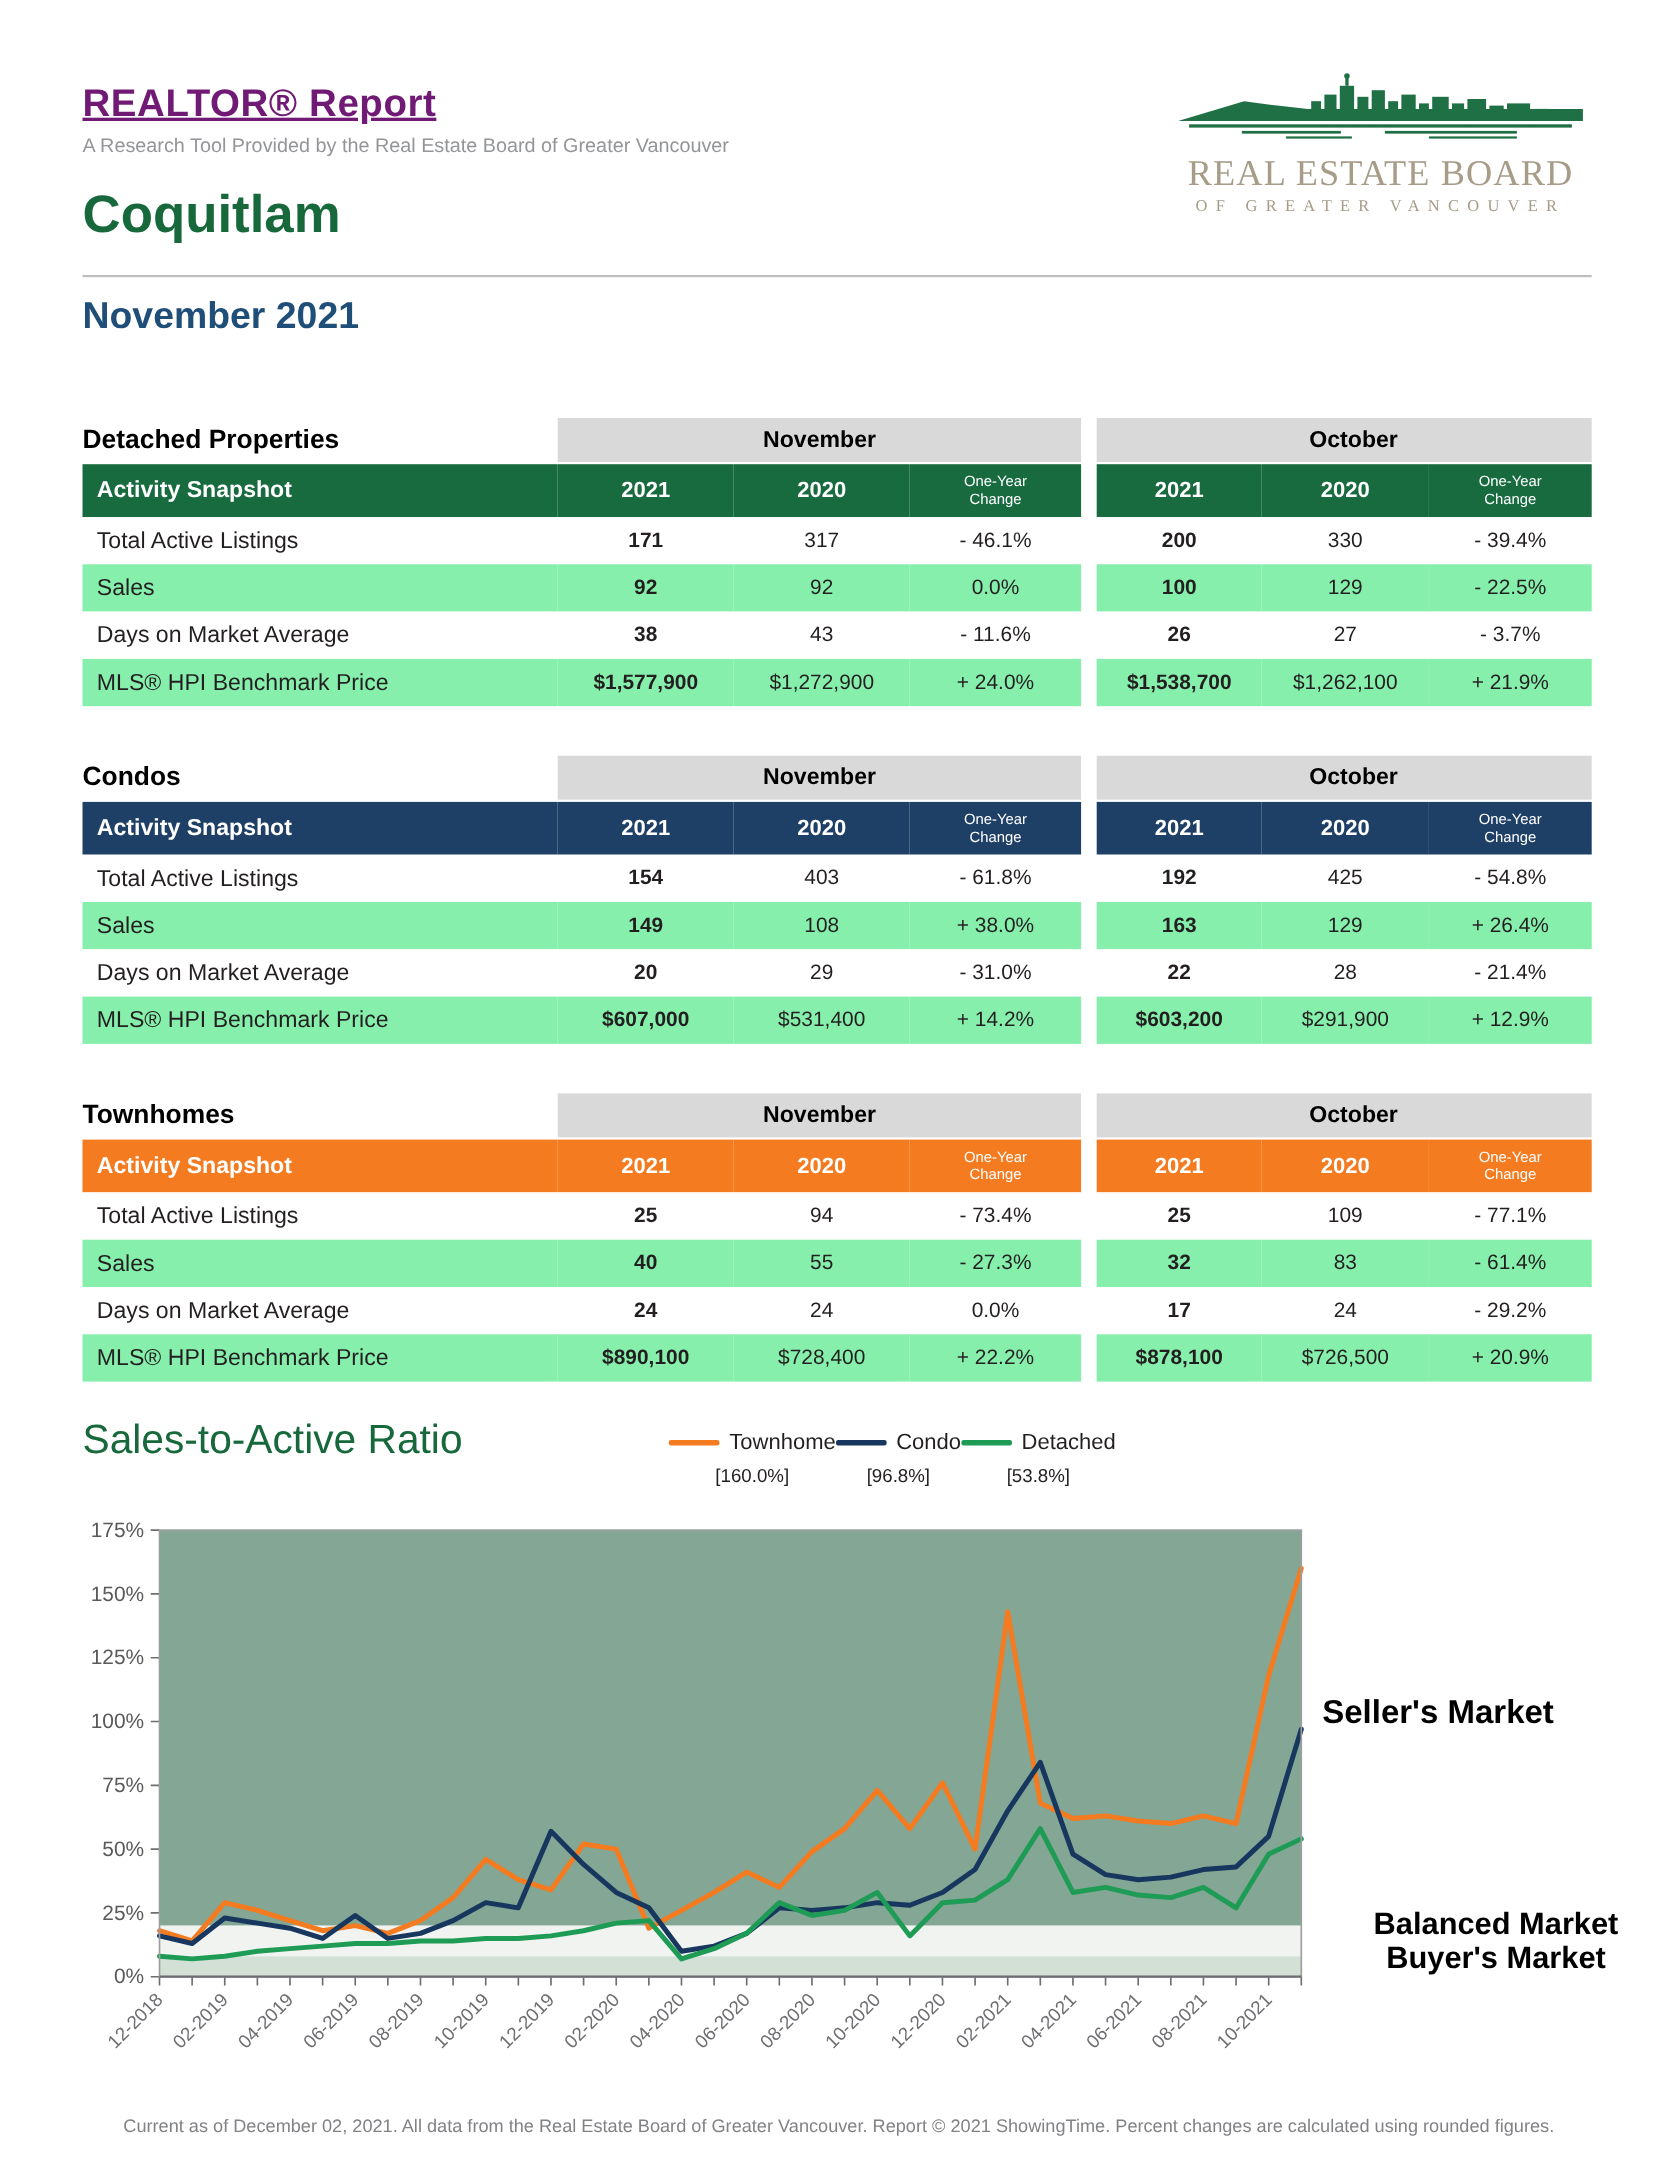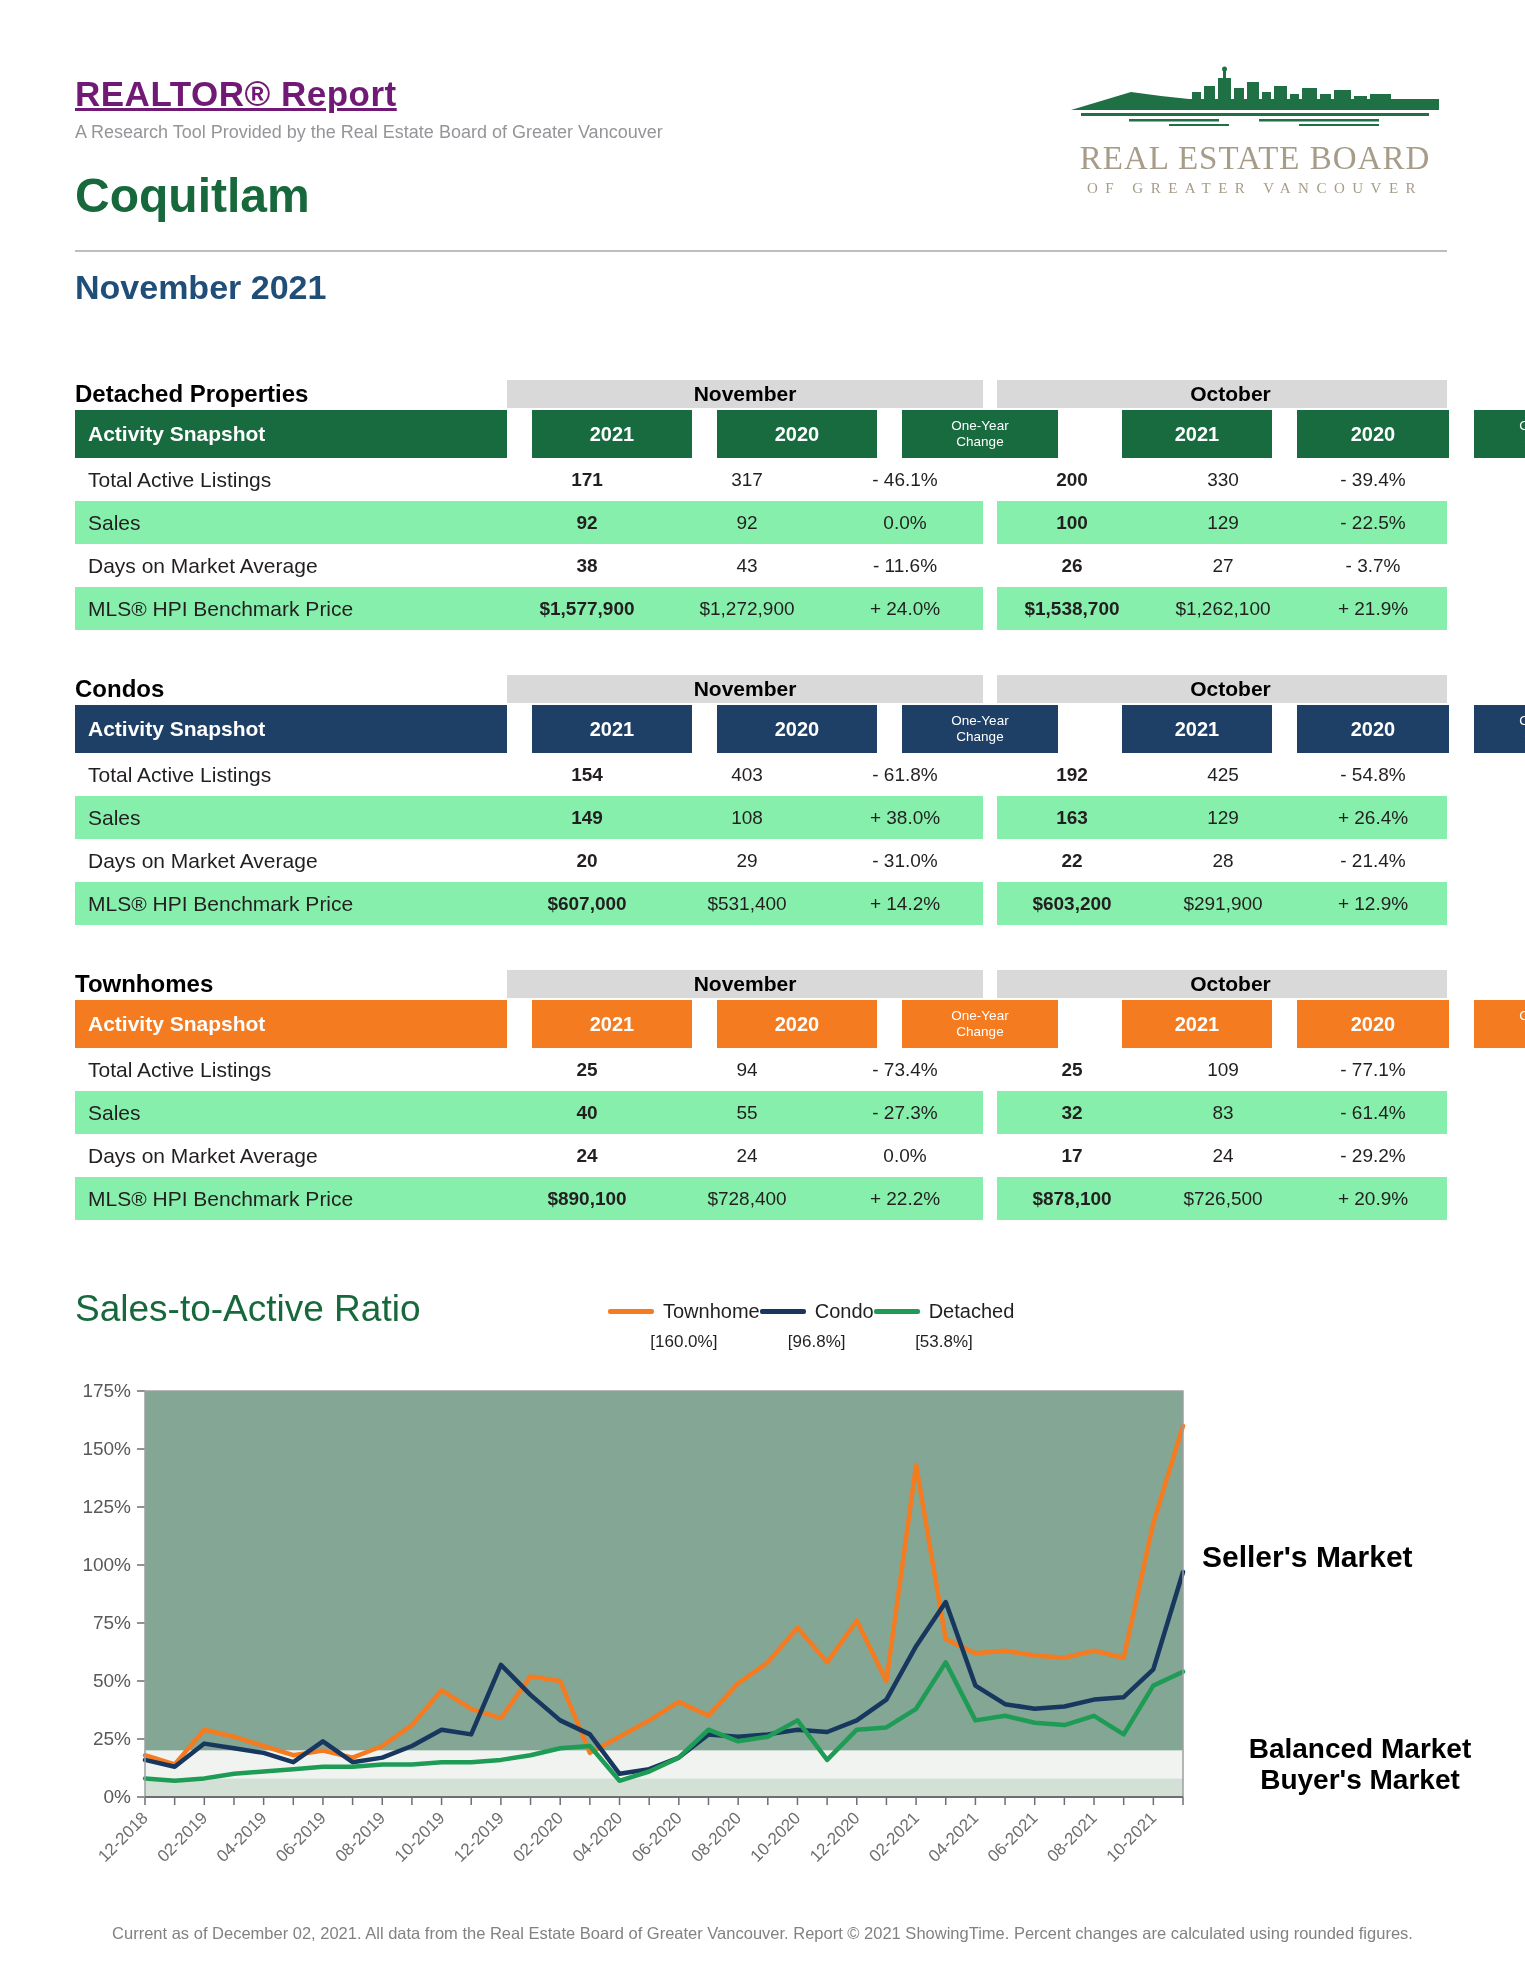--- a/index.html
+++ b/index.html
@@ -16,26 +16,26 @@
   
   .logo{position:absolute;left:1063px;top:66px;width:384px;text-align:center;}
   .logo svg{display:block;margin:0 auto;}
   .logo-line1{font-family:"Liberation Serif","DejaVu Serif",serif;font-size:33px;color:#A69C88;letter-spacing:1px;white-space:nowrap;margin-top:2px;}
   .logo-line2{font-family:"Liberation Serif","DejaVu Serif",serif;font-size:15px;color:#A69C88;letter-spacing:7.5px;white-space:nowrap;margin-top:3px;}
 
   
   #tables{position:absolute;left:75px;top:380px;width:1372px;}
   .ptable{margin-bottom:45px;}
   .trow{display:grid;grid-template-columns:432px 160px 160px 156px 14px 150px 152px 148px;}
-  .monthrow{height:28px;}
+  .monthrow{height:40px;}
   .monthrow .tname{display:flex;align-items:center;font-size:24px;font-weight:bold;color:#000;}
   .monthhdr{grid-column:2/5;background:#D9D9D9;display:flex;align-items:center;justify-content:center;
             font-size:21px;font-weight:bold;color:#000;}
   .monthhdr.oct{grid-column:6/9;padding-left:17px;}
-  .snaprow{height:48px;margin-top:2px;gap:25px;}
+  .snaprow{height:48px;margin-top:2px;}
   .snaprow .cell{display:flex;align-items:center;justify-content:center;color:#fff;}
   .snaprow .lbl{justify-content:flex-start;padding-left:13px;font-size:21px;font-weight:bold;}
   .snaprow .yr{font-size:20px;font-weight:bold;}
   .snaprow .chg{font-size:13.5px;line-height:1.15;text-align:center;}
   .gapcell{background:#fff;}
   .datarow{height:43px;}
   .datarow .cell{display:flex;align-items:center;justify-content:center;font-size:19px;}
   .datarow .lbl{justify-content:flex-start;padding-left:13px;font-size:21px;}
   .datarow .b{font-weight:bold;}
   .datarow.alt .stripe{background:#86efac;}

